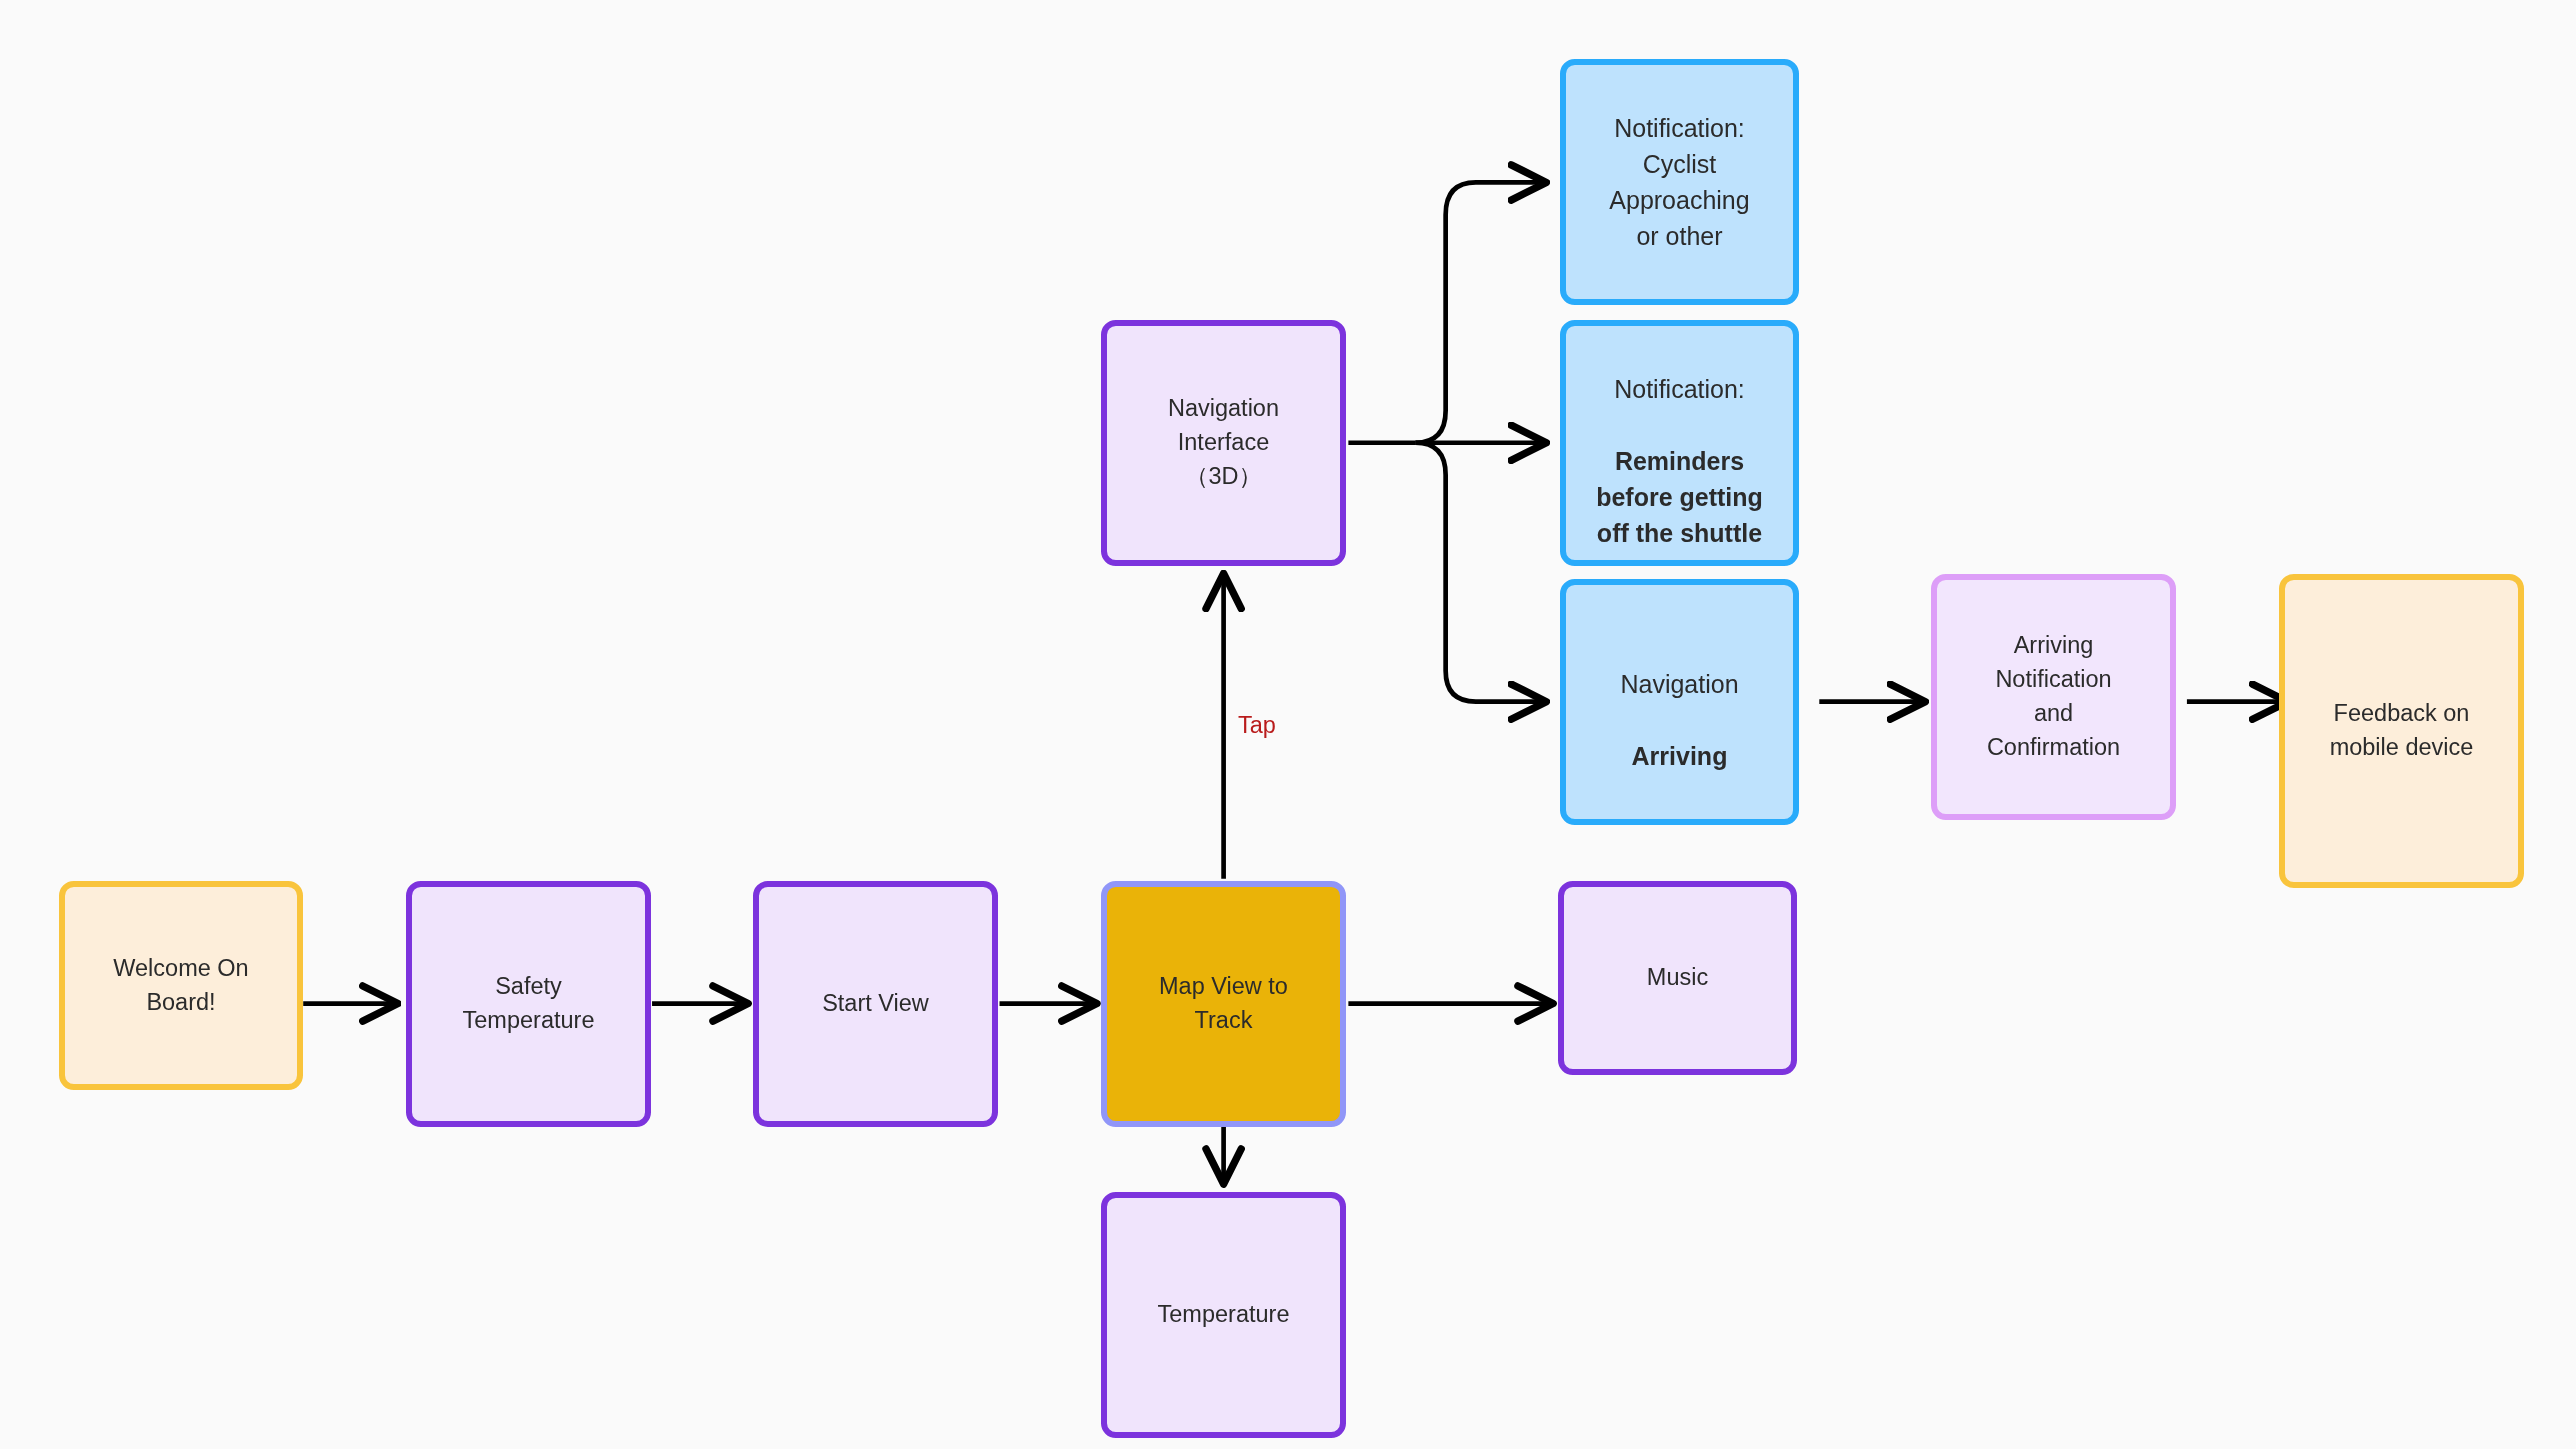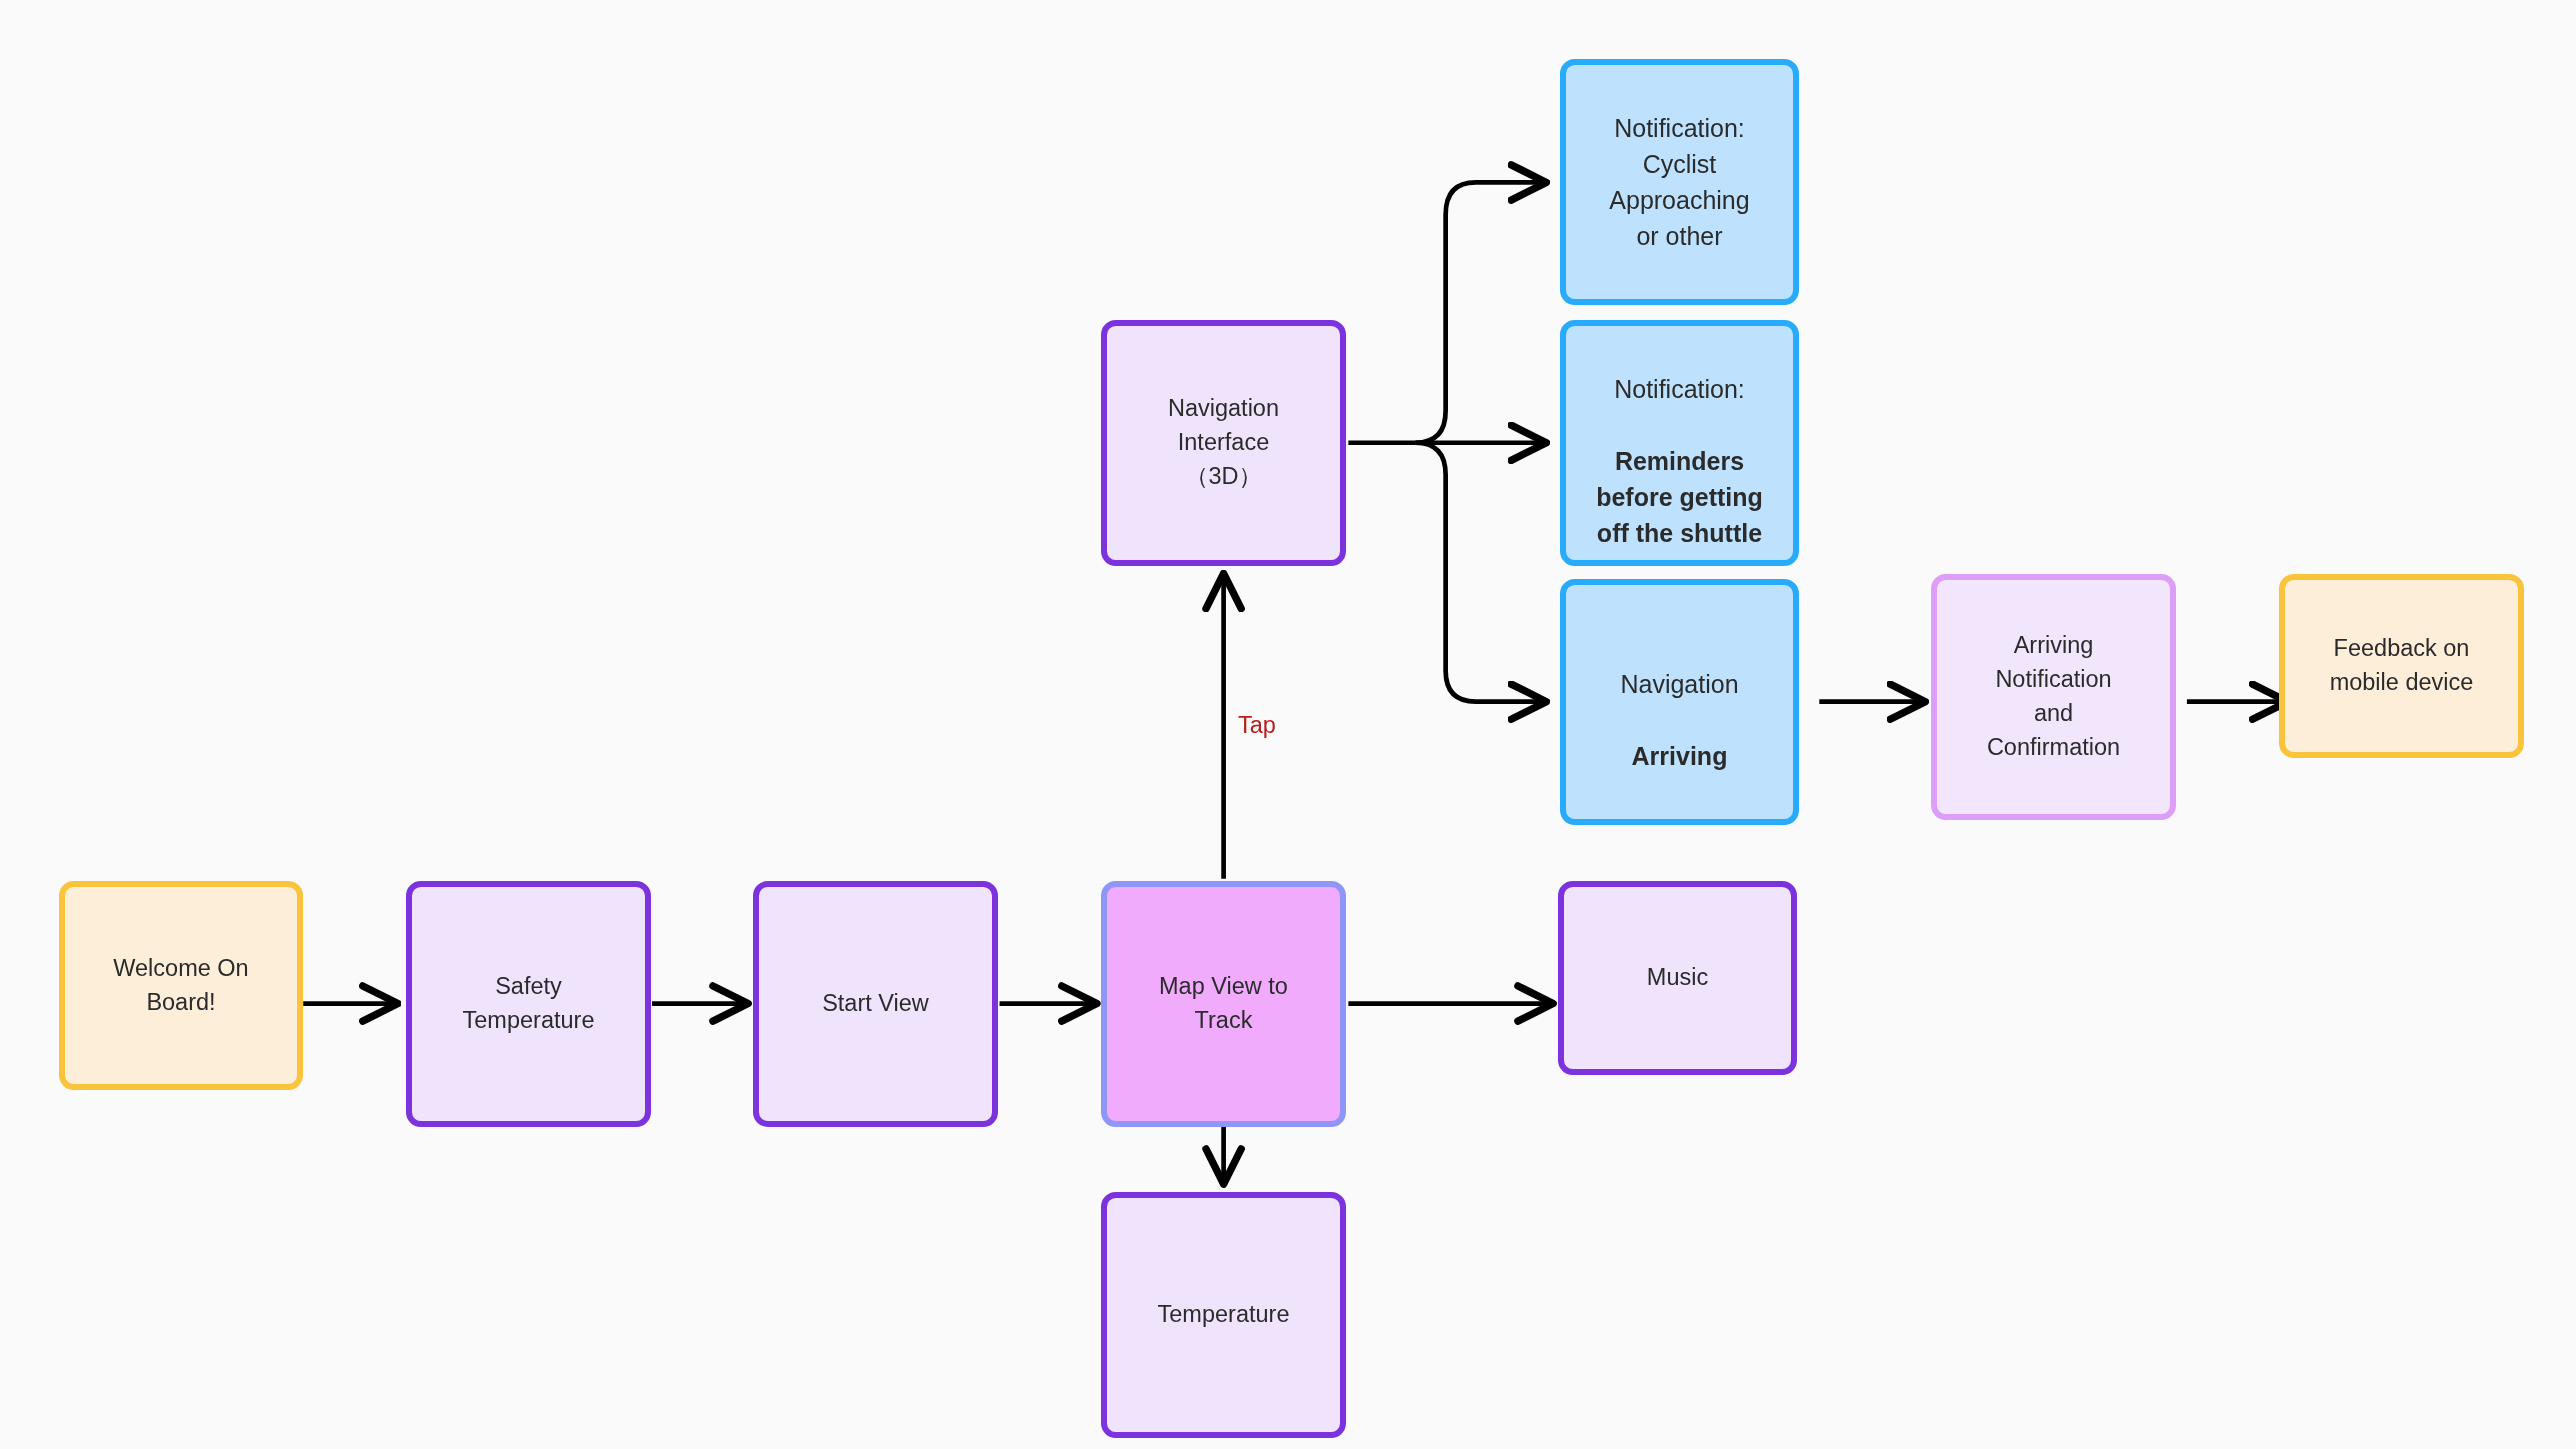--- a/index.html
+++ b/index.html
@@ -29,21 +29,21 @@
   }
   .node .label {
     display: block;
     width: 100%;
     white-space: pre-line;
   }
   .b-purple { border: 6px solid #7c33dd; background: #f0e4fc; }
   .b-purple-light { border: 6px solid #dd9ef8; background: #f2e6fd; }
   .b-orange { border: 6px solid #f9c43c; background: #fdeeda; }
   .b-blue   { border: 6px solid #29abfb; background: #bee2fd; }
-  .b-indigo { border: 6px solid #9096f8; background: #f0abfc; text-align: center; }
+  .b-indigo { border: 6px solid #9096f8; background: #eab308; text-align: center; }
 
   .fs-big   { font-size: 23.5px; }
   .fs-blue  { font-size: 25px; justify-content: center; }
   .strong   { font-weight: bold; }
 
   .edge-layer {
     position: absolute;
     left: 0; top: 0;
     width: 2576px;
     height: 1449px;
@@ -151,19 +151,19 @@
     </span>
   </div>
 
   <div class="node b-purple-light fs-big" style="left:1931px; top:574px; width:245px; height:246px;">
     <span class="label">Arriving
 Notification
 and
 Confirmation</span>
   </div>
 
-  <div class="node b-orange fs-big" style="left:2279px; top:574px; width:245px; height:184px;">
+  <div class="node b-orange fs-big" style="left:2279px; top:574px; width:245px; height:314px;">
     <span class="label">Feedback on
 mobile device</span>
   </div>
 
 </div>
 
 
 </body></html>

